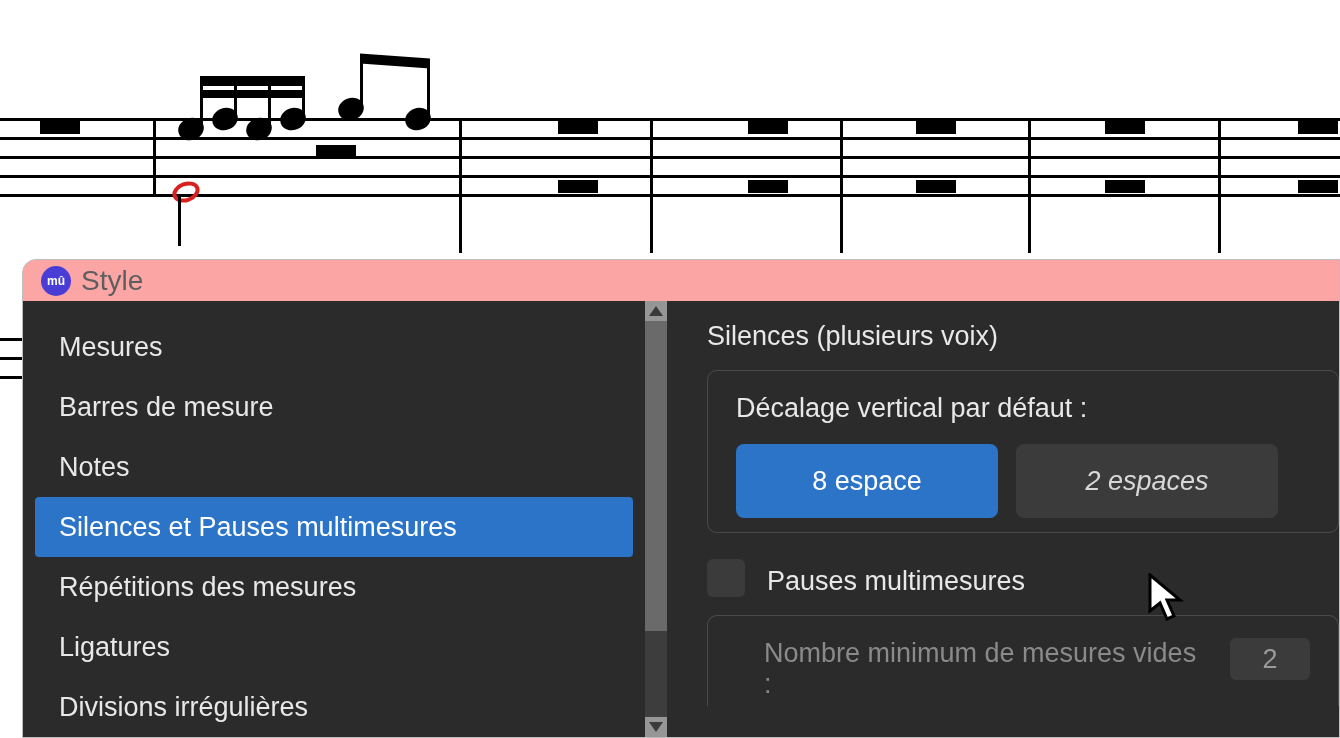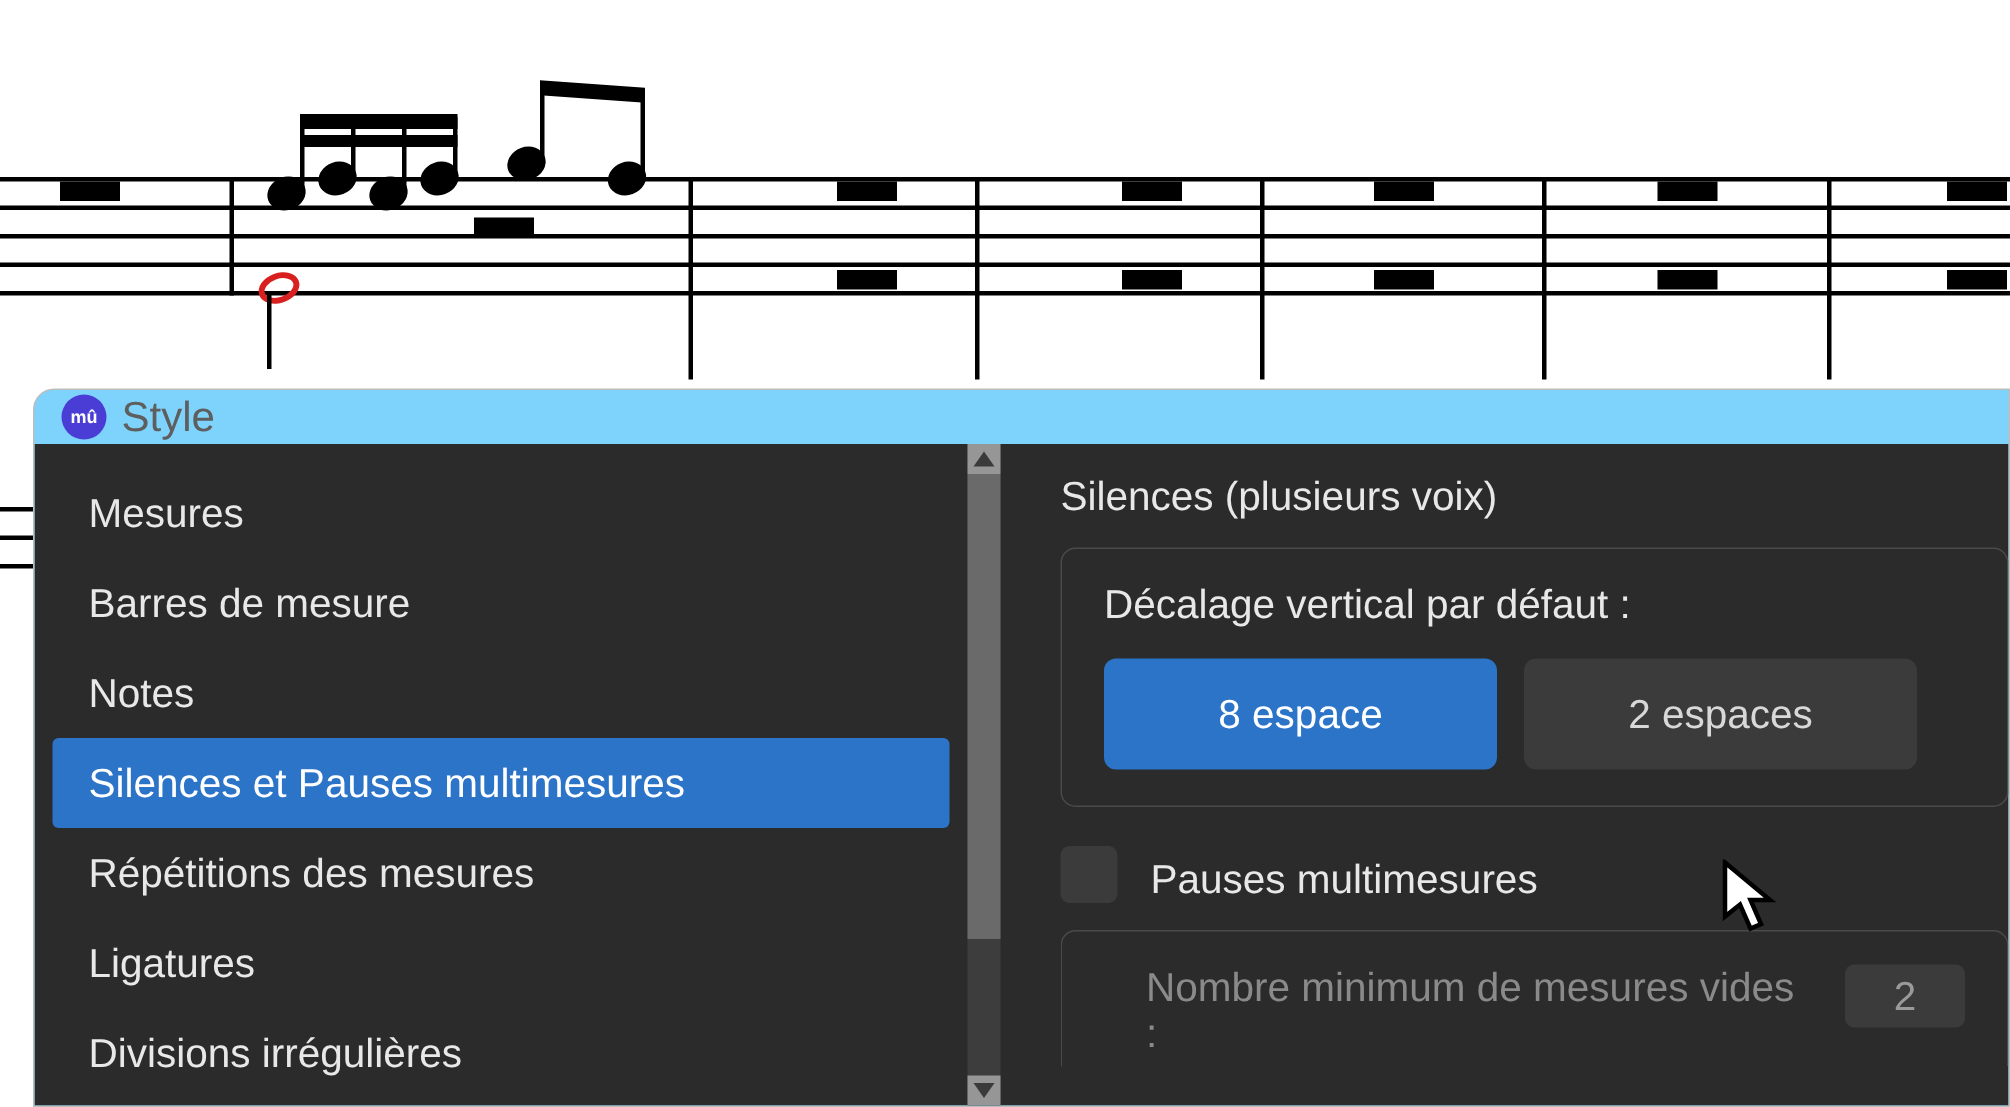--- a/index.html
+++ b/index.html
@@ -72,21 +72,21 @@
     transform: rotate(-20deg);
   }
 
   
   .dialog {
     position: absolute;
     left: 22px;
     top: 259px;
     right: 0;
     bottom: 0;
-    background: #7dd3fc;
+    background: #fca5a5;
     border: 1px solid #bdbdbd;
     border-radius: 14px 0 0 0;
     display: flex;
     flex-direction: column;
     overflow: hidden;
   }
   .titlebar {
     height: 67px;
     display: flex;
     align-items: center;
@@ -183,21 +183,21 @@
     padding: 20px 0 0 40px;
     font-size: 27px;
     color: #e8e8e8;
   }
   .section-title {
     margin-bottom: 18px;
   }
   .group-box {
     border: 1px solid #4a4a4a;
     border-radius: 10px;
-    padding: 22px 28px 24px 28px;
+    padding: 22px 28px 14px 28px;
     margin-bottom: 26px;
   }
   .group-label {
     margin-bottom: 20px;
   }
   .btn-row {
     display: flex;
     gap: 18px;
   }
   .opt-btn {
@@ -211,20 +211,21 @@
     cursor: pointer;
     border: none;
   }
   .opt-btn.active {
     background: #2b74c8;
     color: #ffffff;
   }
   .opt-btn.inactive {
     background: #3b3b3b;
     color: #d8d8d8;
+    font-style: italic;
   }
   .check-row {
     display: flex;
     align-items: flex-end;
     gap: 22px;
     margin-bottom: 18px;
   }
   .checkbox {
     width: 38px;
     height: 38px;

